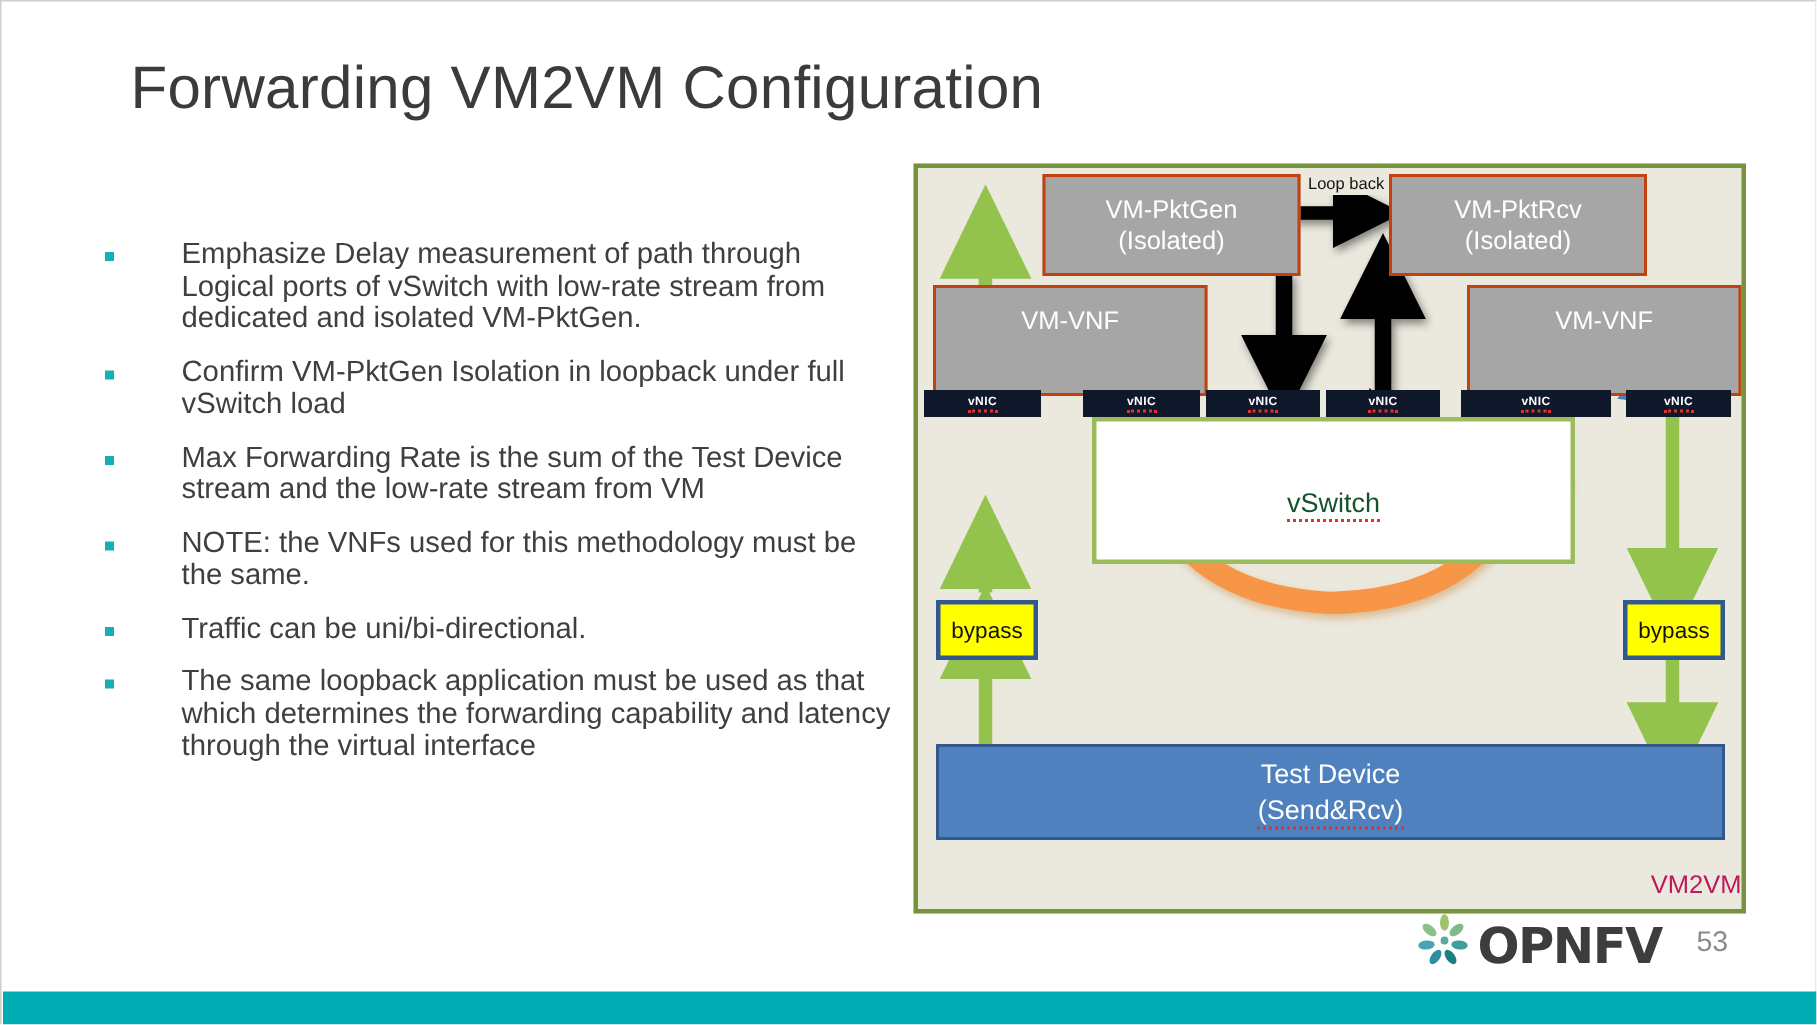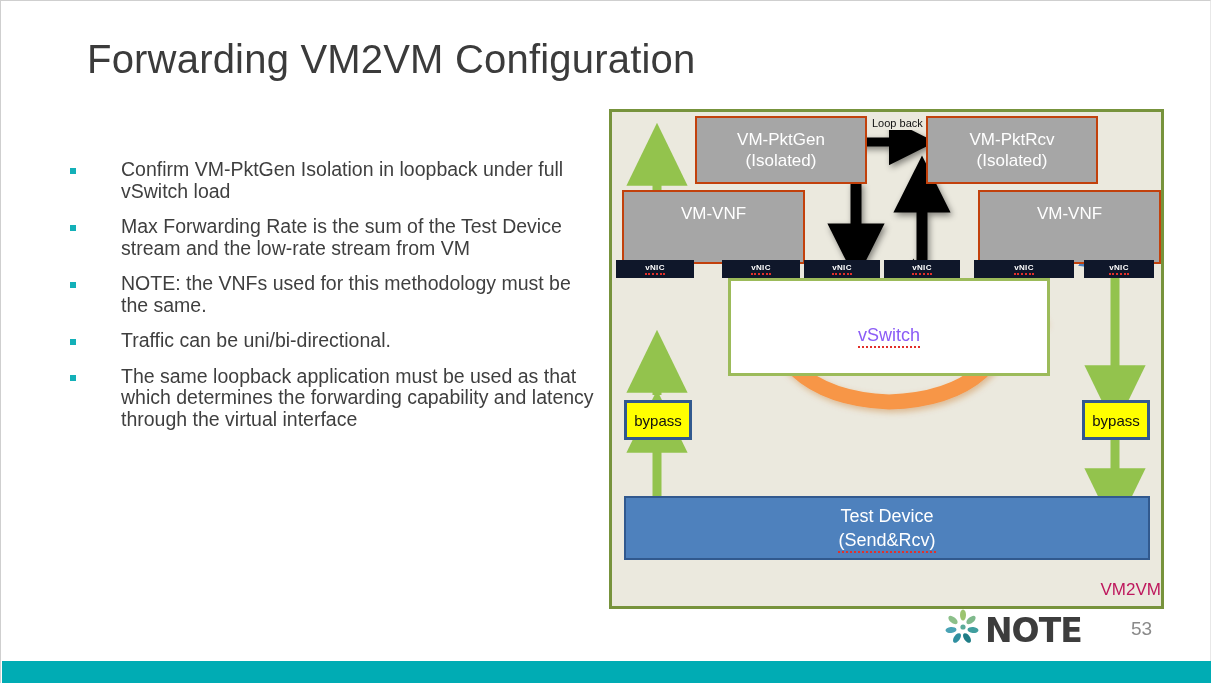--- a/index.html
+++ b/index.html
@@ -32,21 +32,21 @@
   .gbox .sub{font-size:17px;}
 
   .vnic{position:absolute;background:#0f172a;color:#fff;font-size:8px;
         font-weight:bold;text-align:center;display:flex;align-items:center;
         justify-content:center;box-sizing:border-box;letter-spacing:.3px;}
   .vnic span{border-bottom:2px dotted #e2302a;padding-bottom:1px;}
 
   #vswitch{position:absolute;background:#ffffff;border:3px solid #9cbb5a;
            box-sizing:border-box;}
   #vswitch-label{position:absolute;width:100%;text-align:center;
-                 font-size:18px;color:#8b5cf6;}
+                 font-size:18px;color:#14532d;}
   #vswitch-label span{border-bottom:2px dotted #e2302a;padding-bottom:1px;}
 
   .bypass{position:absolute;background:#ffff00;border:3px solid #31598e;
           box-sizing:border-box;display:flex;align-items:center;
           justify-content:center;font-size:15px;color:#111;}
 
   #testdev{position:absolute;background:#4e81bd;border:2px solid #31598e;
            box-sizing:border-box;color:#fff;text-align:center;font-size:18px;
            line-height:24px;display:flex;flex-direction:column;
            align-items:center;justify-content:center;}
@@ -72,20 +72,24 @@
             background:#00acb4;}
 </style>
 </head>
 <body>
 
 <div id="slide">
 
   <div id="title">Forwarding VM2VM Configuration</div>
 
   <div id="bullets">
+    <div class="bullet">
+      <span class="dot"></span>
+      <span class="btext">Emphasize Delay measurement of path through Logical ports of vSwitch with low-rate stream from dedicated and isolated VM-PktGen.</span>
+    </div>
     <div class="bullet">
       <span class="dot"></span>
       <span class="btext">Confirm VM-PktGen Isolation in loopback under full vSwitch load</span>
     </div>
     <div class="bullet">
       <span class="dot"></span>
       <span class="btext">Max Forwarding Rate is the sum of the Test Device stream and the low-rate stream from VM</span>
     </div>
     <div class="bullet">
       <span class="dot"></span>
@@ -215,18 +219,18 @@
         <ellipse cx="18" cy="6" rx="3" ry="5.5" fill="#9cc46f"></ellipse>
         <ellipse cx="26" cy="11" rx="3" ry="5.5" fill="#7fb98c" transform="rotate(50 26 11)"></ellipse>
         <ellipse cx="28" cy="21" rx="3" ry="5.5" fill="#3f9e9e" transform="rotate(95 28 21)"></ellipse>
         <ellipse cx="22" cy="29" rx="3" ry="5.5" fill="#1f7d86" transform="rotate(145 22 29)"></ellipse>
         <ellipse cx="12" cy="29" rx="3" ry="5.5" fill="#2f8fa0" transform="rotate(-145 12 29)"></ellipse>
         <ellipse cx="6" cy="21" rx="3" ry="5.5" fill="#4aa3b5" transform="rotate(-95 6 21)"></ellipse>
         <ellipse cx="8" cy="11" rx="3" ry="5.5" fill="#8cc08a" transform="rotate(-50 8 11)"></ellipse>
         <circle cx="18" cy="18" r="2.6" fill="#5aab9a"></circle>
       </g>
     </svg>
-    <div id="logo-text">NOTE</div>
+    <div id="logo-text">OPNFV</div>
   </div>
 
   <div id="pagenum">53</div>
   <div id="teal-bar"></div>
 </div>
 
 </body></html>

